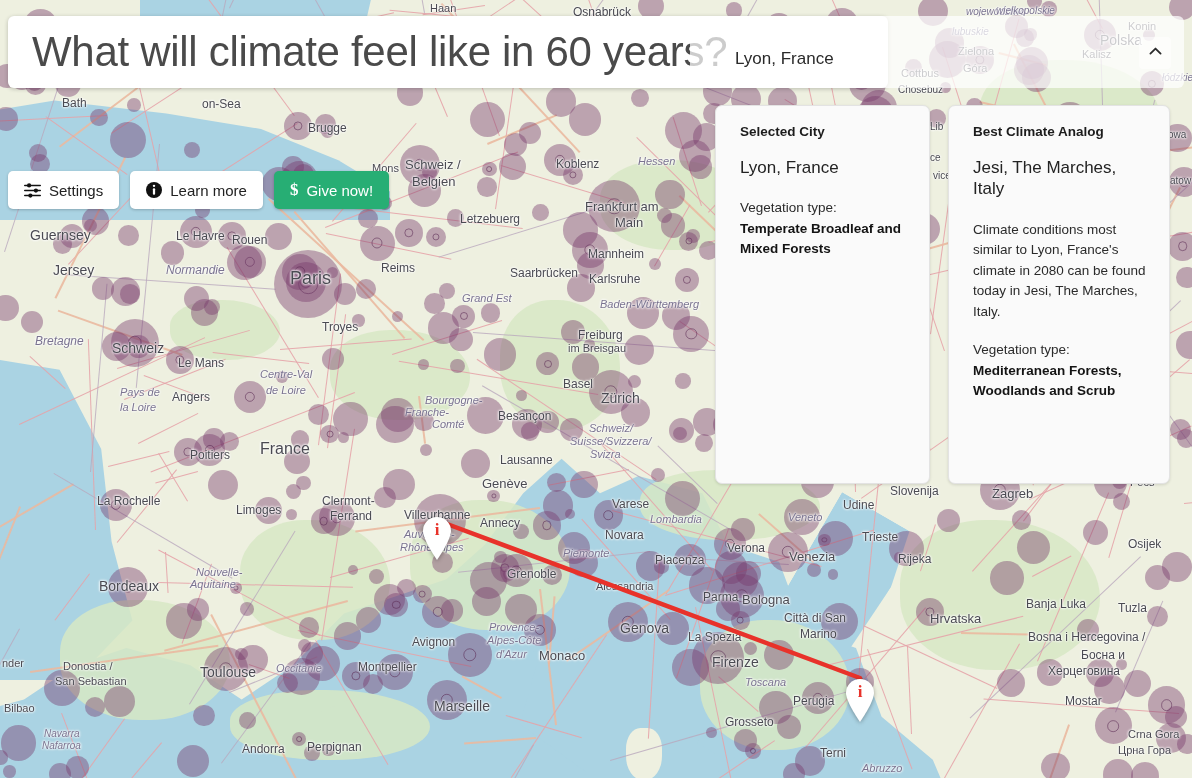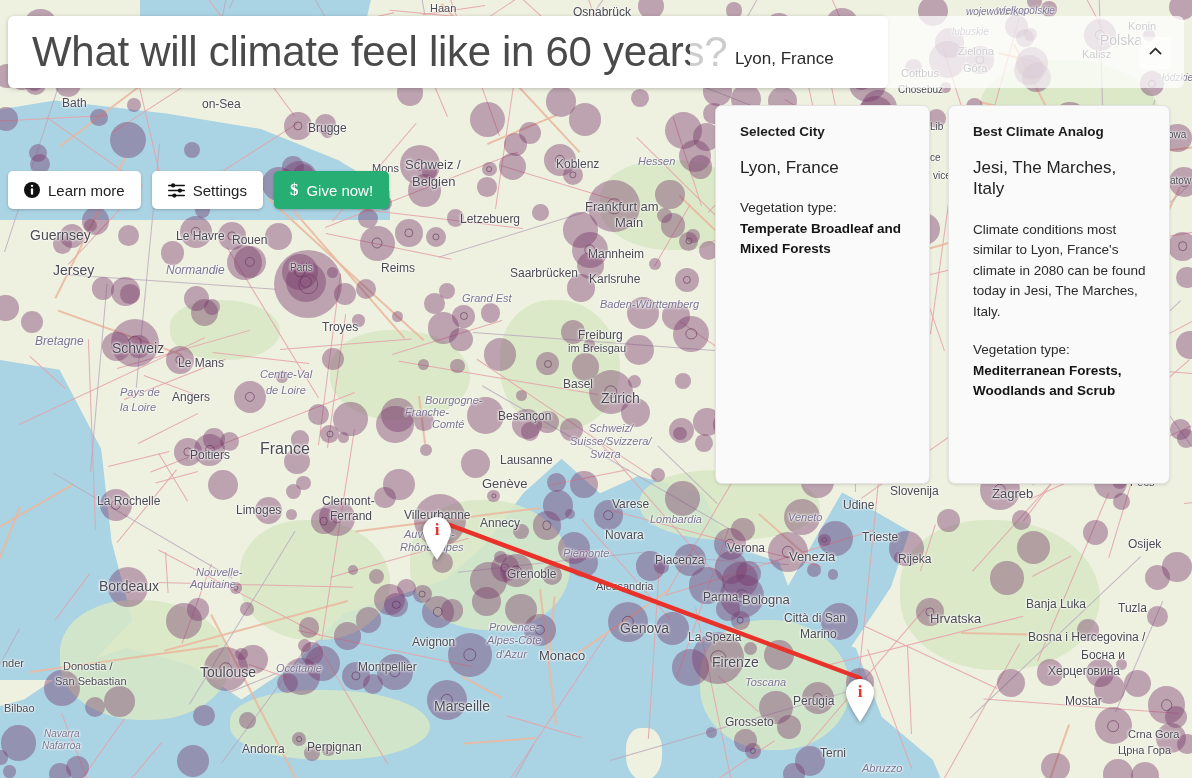--- a/index.html
+++ b/index.html
@@ -767,21 +767,21 @@
         <div class="bubble" style="left: 515.639px; top: 389.8px; width: 11.6875px; height: 11.6875px; background: rgba(118, 58, 107, 0.42);"></div>
         <div class="bubble" style="left: 315.405px; top: 113.63px; width: 20.6148px; height: 20.6148px; background: rgba(118, 58, 107, 0.42);"></div>
         <div class="bubble" style="left: 1041.05px; top: 752.999px; width: 28.4785px; height: 28.4785px; background: rgba(118, 58, 107, 0.42);"></div>
       </div>
     <div id="labels">
         <div class="maplabel" style="left: 30px; top: 227px; font-size: 14px;">Guernsey</div>
         <div class="maplabel" style="left: 53px; top: 262px; font-size: 14px;">Jersey</div>
         <div class="maplabel" style="left: 176px; top: 229px; font-size: 12px;">Le Havre</div>
         <div class="maplabel" style="left: 232px; top: 233px; font-size: 12px;">Rouen</div>
         <div class="maplabel region" style="left: 166px; top: 263px; font-size: 12px;">Normandie</div>
-        <div class="maplabel" style="left: 290px; top: 262px; font-size: 10px; text-align: center;">Paris</div>
+        <div class="maplabel" style="left: 290px; top: 268px; font-size: 18px; text-align: center;">Paris</div>
         <div class="maplabel" style="left: 381px; top: 261px; font-size: 12px;">Reims</div>
         <div class="maplabel region" style="left: 35px; top: 334px; font-size: 12px;">Bretagne</div>
         <div class="maplabel" style="left: 112px; top: 340px; font-size: 14px;">Schweiz</div>
         <div class="maplabel" style="left: 178px; top: 356px; font-size: 12px;">Le Mans</div>
         <div class="maplabel region" style="left: 260px; top: 368px; font-size: 11px;">Centre-Val</div>
         <div class="maplabel region" style="left: 266px; top: 384px; font-size: 11px;">de Loire</div>
         <div class="maplabel" style="left: 322px; top: 320px; font-size: 12px;">Troyes</div>
         <div class="maplabel" style="left: 172px; top: 390px; font-size: 12px;">Angers</div>
         <div class="maplabel region" style="left: 120px; top: 386px; font-size: 11px;">Pays de</div>
         <div class="maplabel region" style="left: 120px; top: 401px; font-size: 11px;">la Loire</div>
@@ -918,43 +918,43 @@
 
   <div class="panel" id="title-panel">
     <span id="title-text">What will climate feel like in 60 years?</span>
   </div>
 
 
   <div id="buttonbar">
 
     <div class="btn">
       <span>
-        <svg width="16" height="16" viewBox="0 0 20 20">
-          <circle cx="10" cy="10" r="10" fill="#111"></circle>
-          <circle cx="10" cy="4.8" r="1.5" fill="#fff"></circle>
-          <rect x="8.6" y="7.8" width="2.8" height="8" rx="1.2" fill="#fff"></rect>
-        </svg>
-      </span>
-      <span>Learn more</span>
-    </div>
-
-    <div class="btn">
-      <span>
         <svg width="17" height="17" viewBox="0 0 20 20" fill="#111">
           <rect x="0" y="3.2" width="20" height="1.9" rx=".9"></rect>
           <rect x="0" y="9.1" width="20" height="1.9" rx=".9"></rect>
           <rect x="0" y="15" width="20" height="1.9" rx=".9"></rect>
           <circle cx="6" cy="4.1" r="2.5"></circle>
           <circle cx="14" cy="10" r="2.5"></circle>
           <circle cx="7.5" cy="15.9" r="2.5"></circle>
         </svg>
       </span>
       <span>Settings</span>
     </div>
 
+    <div class="btn">
+      <span>
+        <svg width="16" height="16" viewBox="0 0 20 20">
+          <circle cx="10" cy="10" r="10" fill="#111"></circle>
+          <circle cx="10" cy="4.8" r="1.5" fill="#fff"></circle>
+          <rect x="8.6" y="7.8" width="2.8" height="8" rx="1.2" fill="#fff"></rect>
+        </svg>
+      </span>
+      <span>Learn more</span>
+    </div>
+
     <div class="btn primary">
       <span style="font-size:17px;font-weight:bold;color:#fff;font-family:'Liberation Serif',serif;">$</span>
       <span>Give now!</span>
     </div>
   </div>
 
   <div id="info-overlay">
 
     <div id="info-header">
       <span id="selected-city-title">Lyon, France</span>

